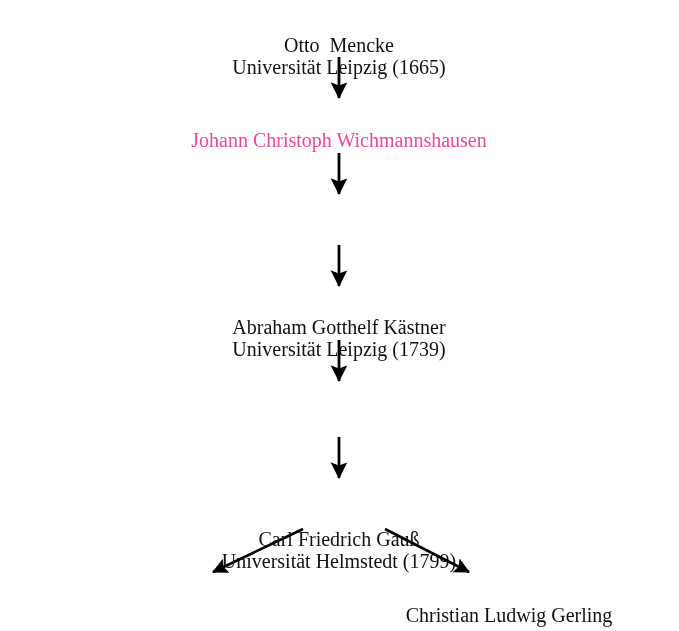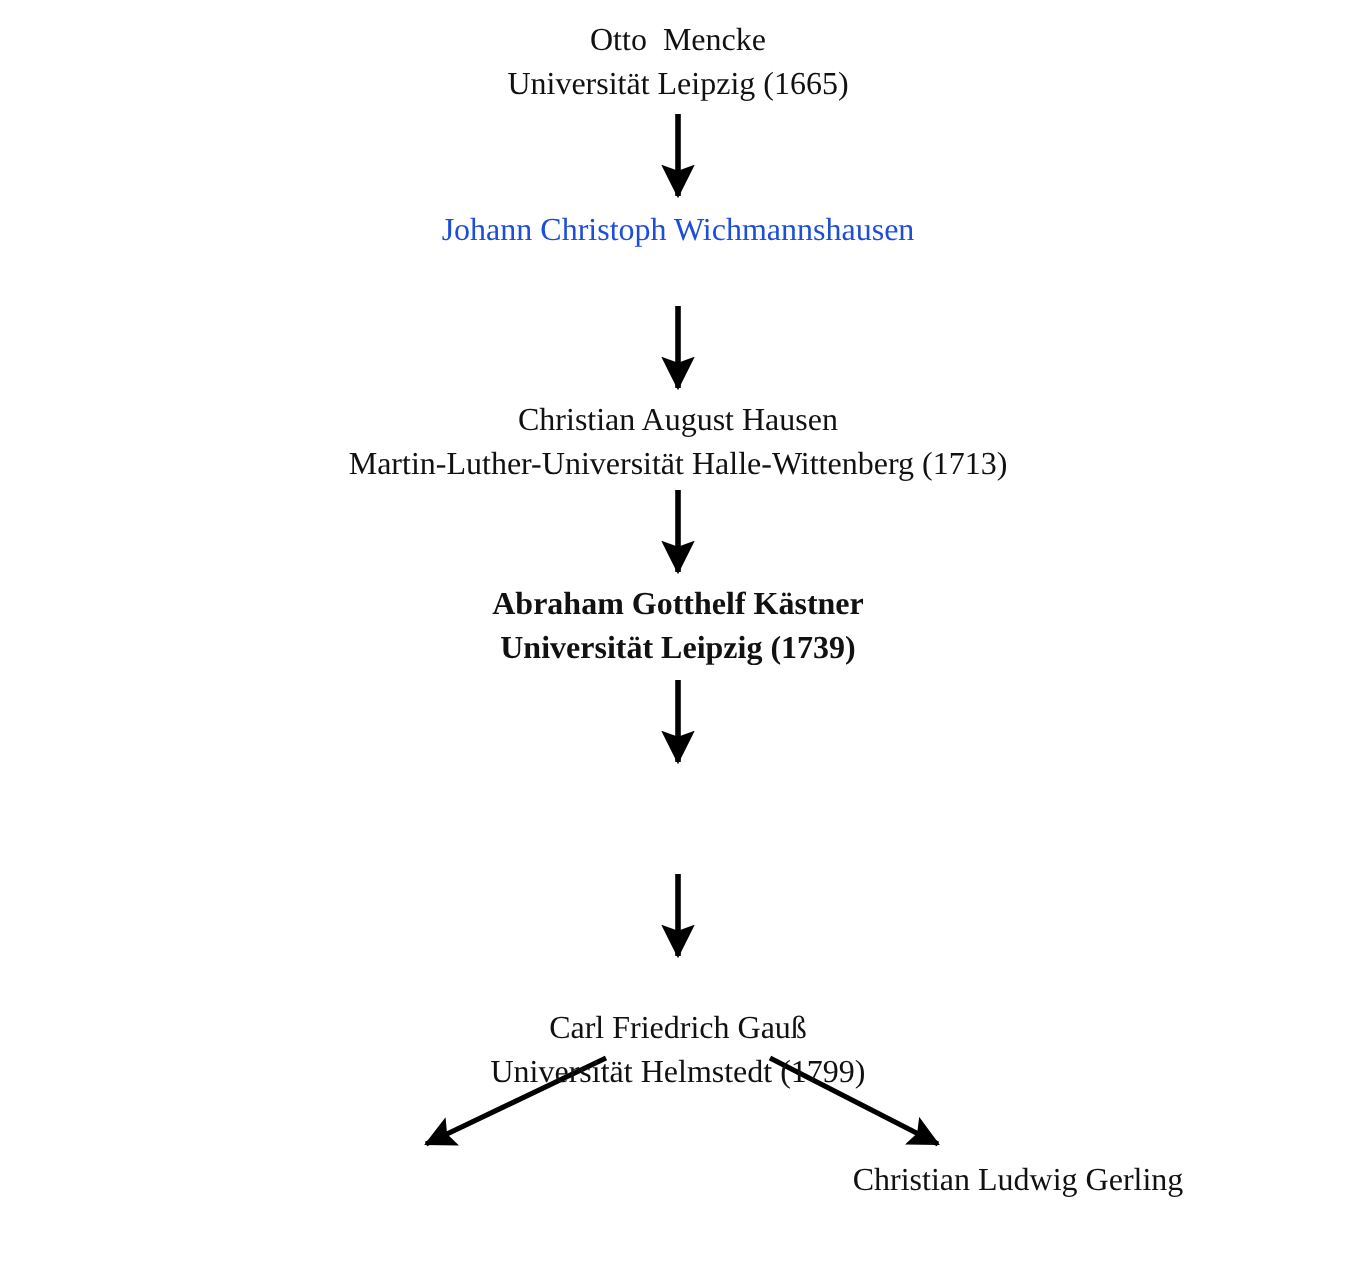--- a/index.html
+++ b/index.html
@@ -20,24 +20,25 @@
     position: absolute;
     left: 0;
     top: 0;
     width: 679px;
     height: 631px;
   }
   .node {
     position: absolute;
     text-align: center;
     line-height: 22px;
-    font-size: 16px;
+    font-size: 20px;
     color: #111111;
     white-space: nowrap;
     transform: translateX(-50%);
+    margin-top: 24px;
   }
   .node .name {
     display: block;
     white-space: pre;
   }
   .node .inst {
     display: block;
     white-space: pre;
   }
   svg.edges {
@@ -70,30 +71,26 @@
         <line x1="303" y1="529" x2="213" y2="572" stroke="#000000" stroke-width="2.6" marker-end="url(#arrowhead)"></line>
         <line x1="385" y1="529" x2="469" y2="572" stroke="#000000" stroke-width="2.6" marker-end="url(#arrowhead)"></line>
       </g>
   </svg>
 
   <div class="node" style="left: 339px; top: 10px; color: rgb(17, 17, 17);">
     <span class="name">Otto  Mencke</span>
     <span class="inst">Universität Leipzig (1665)</span>
   </div>
 
-  <div class="node" style="left: 339px; top: 105px; color: #1d4ed8;">
+  <div class="node" style="left: 339px; top: 105px; color: #ec4899;">
     <span class="name">Johann Christoph Wichmannshausen</span>
   </div>
 
-  <div class="node" style="left: 339px; top: 200px; color: rgb(17, 17, 17);">
-    <span class="name">Christian August Hausen</span>
-    <span class="inst">Martin-Luther-Universität Halle-Wittenberg (1713)</span>
-  </div>
 
-  <div class="node" style="left: 339px; top: 292px; color: rgb(17, 17, 17); font-weight: bold;">
+  <div class="node" style="left: 339px; top: 292px; color: rgb(17, 17, 17);">
     <span class="name">Abraham Gotthelf Kästner</span>
     <span class="inst">Universität Leipzig (1739)</span>
   </div>
 
 
   <div class="node" style="left: 339px; top: 504px; color: rgb(17, 17, 17);">
     <span class="name">Carl Friedrich Gauß</span>
     <span class="inst">Universität Helmstedt (1799)</span>
   </div>
 

